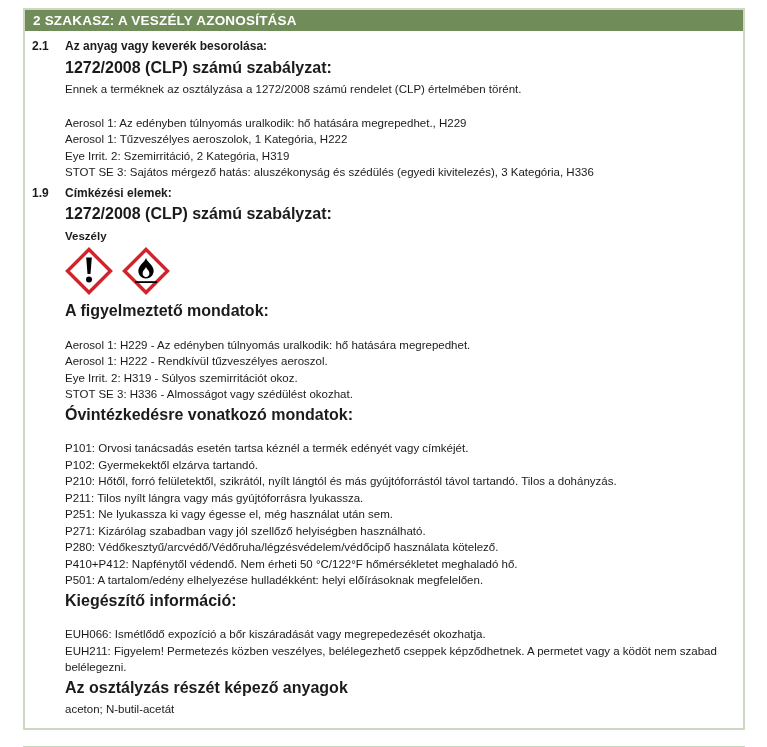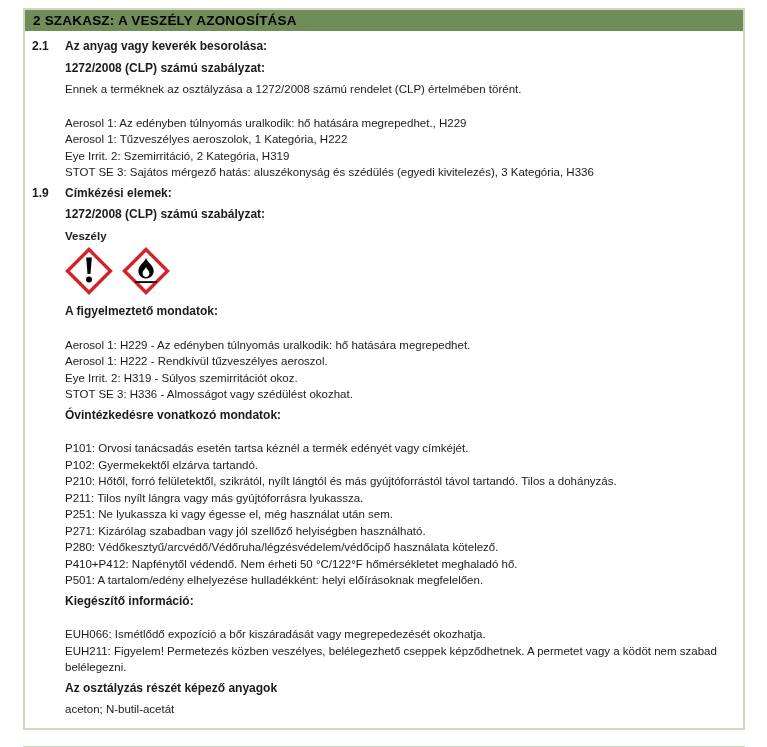--- a/index.html
+++ b/index.html
@@ -15,21 +15,21 @@
   .section-box {
     margin: 0 22px 0 23px;
     border: 2px solid #ccd8c0;
     background: #fff;
   }
   .section-box.first { margin-top: 8px; }
   .section-box.second { margin-top: 16px; }
 
   .section-header {
     background: #708c58;
-    color: #000000;
+    color: #ffffff;
     font-weight: bold;
     font-size: 13.5px;
     line-height: 21px;
     height: 21px;
     padding-left: 8px;
     letter-spacing: 0.2px;
   }
 
   .section-content {
     padding: 7px 12px 10px 40px;
@@ -39,21 +39,21 @@
 
   .sec-row { position: relative; margin-bottom: 5px; }
   .sec-num {
     position: absolute;
     left: -33px; top: 0;
     font-weight: bold;
     font-size: 12px;
   }
   .sec-title { font-weight: bold; font-size: 12px; }
 
-  .bold-line { font-weight: bold; font-size: 12px; margin-bottom: 5px; }
+  .bold-line { font-weight: bold; font-size: 16px; margin-bottom: 5px; }
   .bold-sub  { font-weight: bold; font-size: 11.5px; margin-bottom: 3px; }
   .para { margin-bottom: 6px; }
   .tight-line { line-height: 16.5px; }
   .group { margin-bottom: 4px; margin-top: 17px; }
   .mt { margin-top: 3px; }
 
   .pictogram-row {
     display: flex;
     gap: 9px;
     margin: 3px 0 8px 0;

